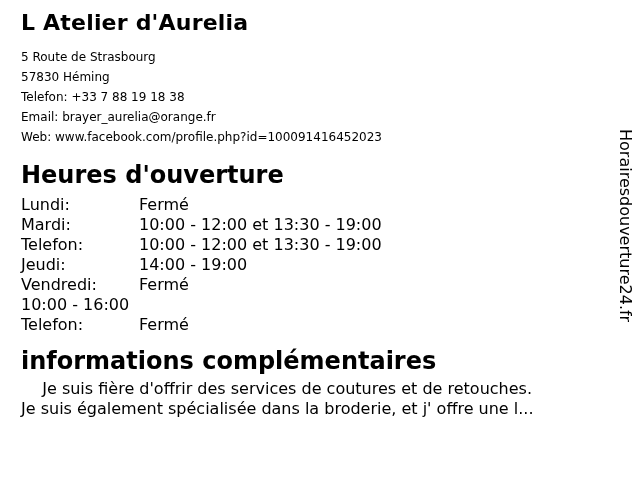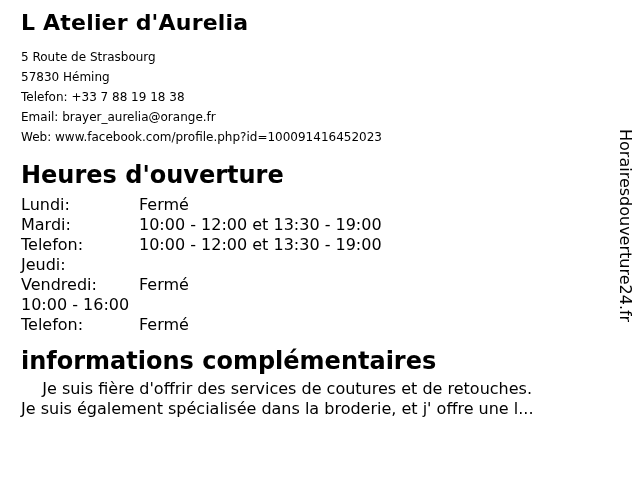--- a/index.html
+++ b/index.html
@@ -96,20 +96,21 @@
       <div class="hours-row">
         <span class="hours-day">Mardi:</span>
         <span class="hours-value">10:00 - 12:00 et 13:30 - 19:00</span>
       </div>
       <div class="hours-row">
         <span class="hours-day">Telefon:</span>
         <span class="hours-value">10:00 - 12:00 et 13:30 - 19:00</span>
       </div>
       <div class="hours-row">
         <span class="hours-day">Jeudi:</span>
+        <span class="hours-value">14:00 - 19:00</span>
       </div>
       <div class="hours-row">
         <span class="hours-day">Vendredi:</span>
         <span class="hours-value">Fermé</span>
       </div>
       <div class="hours-row">
         <span class="hours-value">10:00 - 16:00</span>
       </div>
       <div class="hours-row">
         <span class="hours-day">Telefon:</span>

